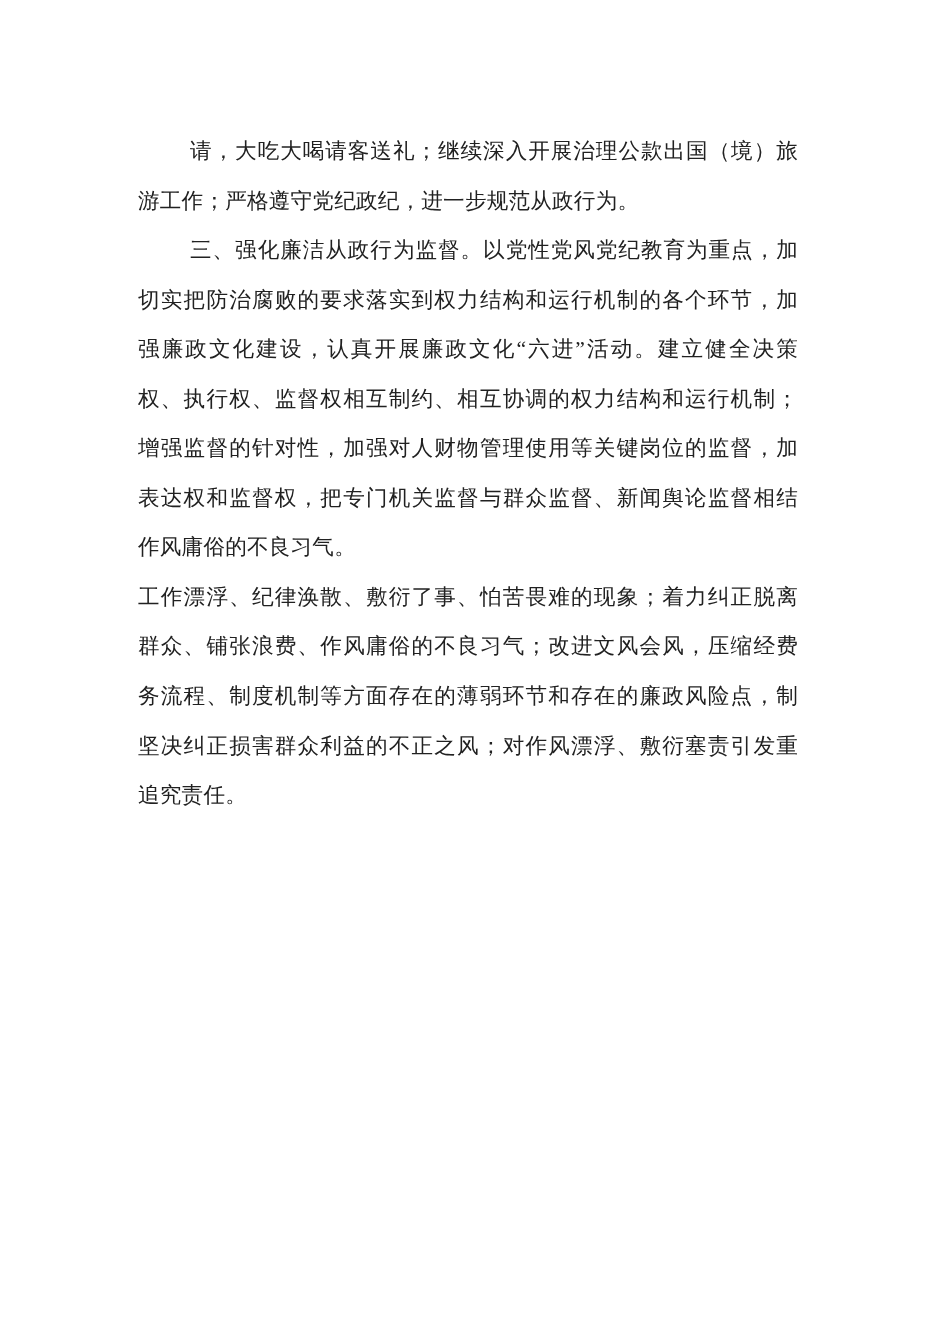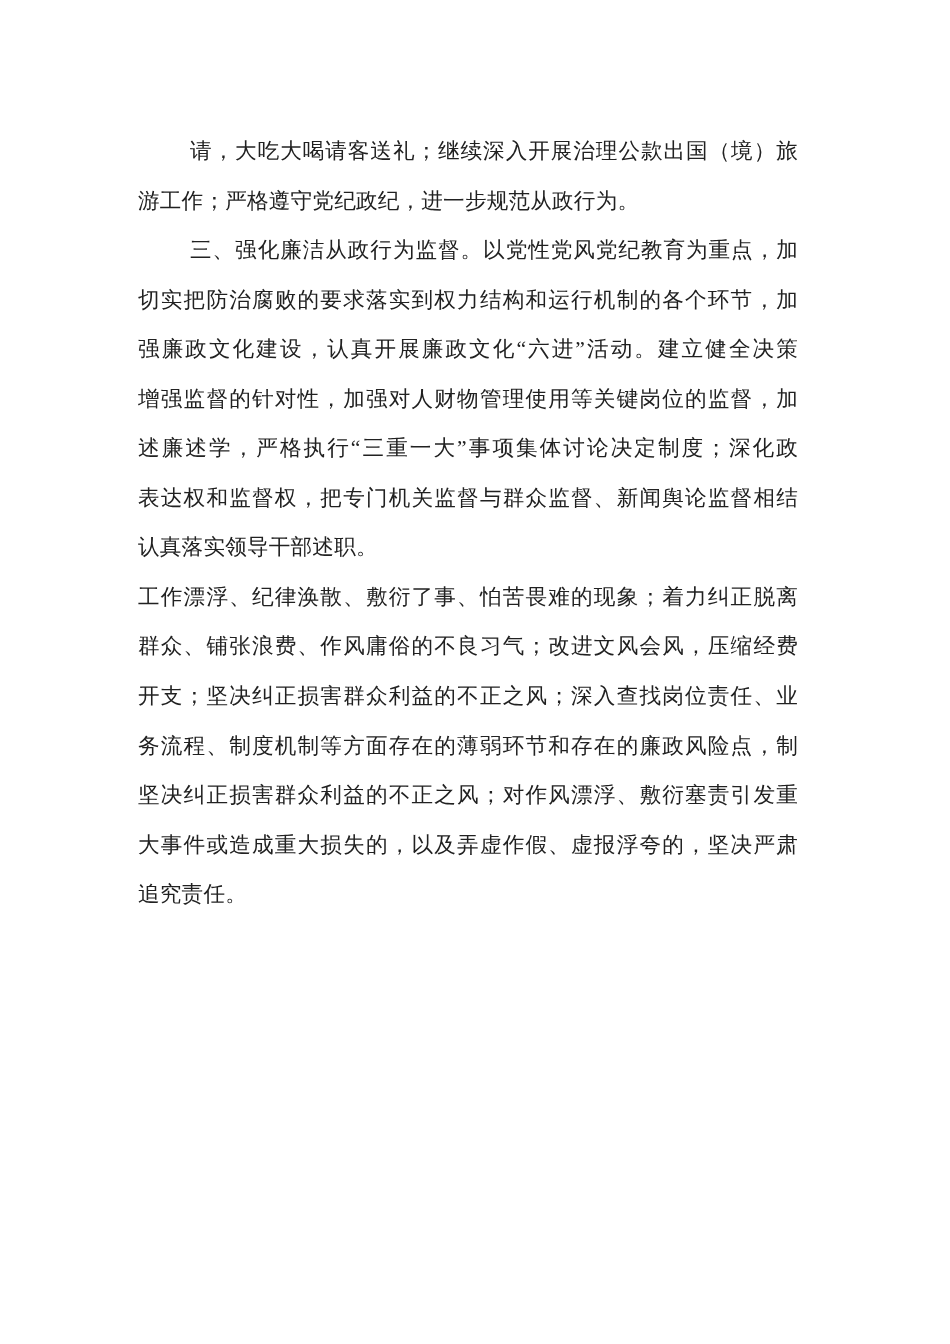--- a/index.html
+++ b/index.html
@@ -54,28 +54,26 @@
 <div class="page" style="background: rgb(255, 255, 255); color: rgb(33, 33, 33);">
   <div class="content">
       <div class="para">
         <div class="line ind">请，大吃大喝请客送礼；继续深入开展治理公款出国（境）旅</div>
         <div class="line end">游工作；严格遵守党纪政纪，进一步规范从政行为。</div>
       </div>
       <div class="para">
         <div class="line ind"><b class="lead">三、强化廉洁从政行为监督。</b>以党性党风党纪教育为重点，加</div>
         <div class="line">切实把防治腐败的要求落实到权力结构和运行机制的各个环节，加</div>
         <div class="line">强廉政文化建设，认真开展廉政文化“六进”活动。建立健全决策</div>
+        <div class="line">权、执行权、监督权相互制约、相互协调的权力结构和运行机制；</div>
         <div class="line">增强监督的针对性，加强对人财物管理使用等关键岗位的监督，加</div>
-        <div class="line">述廉述学，严格执行“三重一大”事项集体讨论决定制度；深化政</div>
         <div class="line">表达权和监督权，把专门机关监督与群众监督、新闻舆论监督相结</div>
-        <div class="line end">认真落实领导干部述职。</div>
+        <div class="line end">作风庸俗的不良习气。</div>
       </div>
       <div class="para">
         <div class="line">工作漂浮、纪律涣散、敷衍了事、怕苦畏难的现象；着力纠正脱离</div>
         <div class="line">群众、铺张浪费、作风庸俗的不良习气；改进文风会风，压缩经费</div>
-        <div class="line">开支；坚决纠正损害群众利益的不正之风；深入查找岗位责任、业</div>
         <div class="line">务流程、制度机制等方面存在的薄弱环节和存在的廉政风险点，制</div>
         <div class="line">坚决纠正损害群众利益的不正之风；对作风漂浮、敷衍塞责引发重</div>
-        <div class="line">大事件或造成重大损失的，以及弄虚作假、虚报浮夸的，坚决严肃</div>
         <div class="line end">追究责任。</div>
       </div>
     </div>
 </div>
 
 </body></html>

